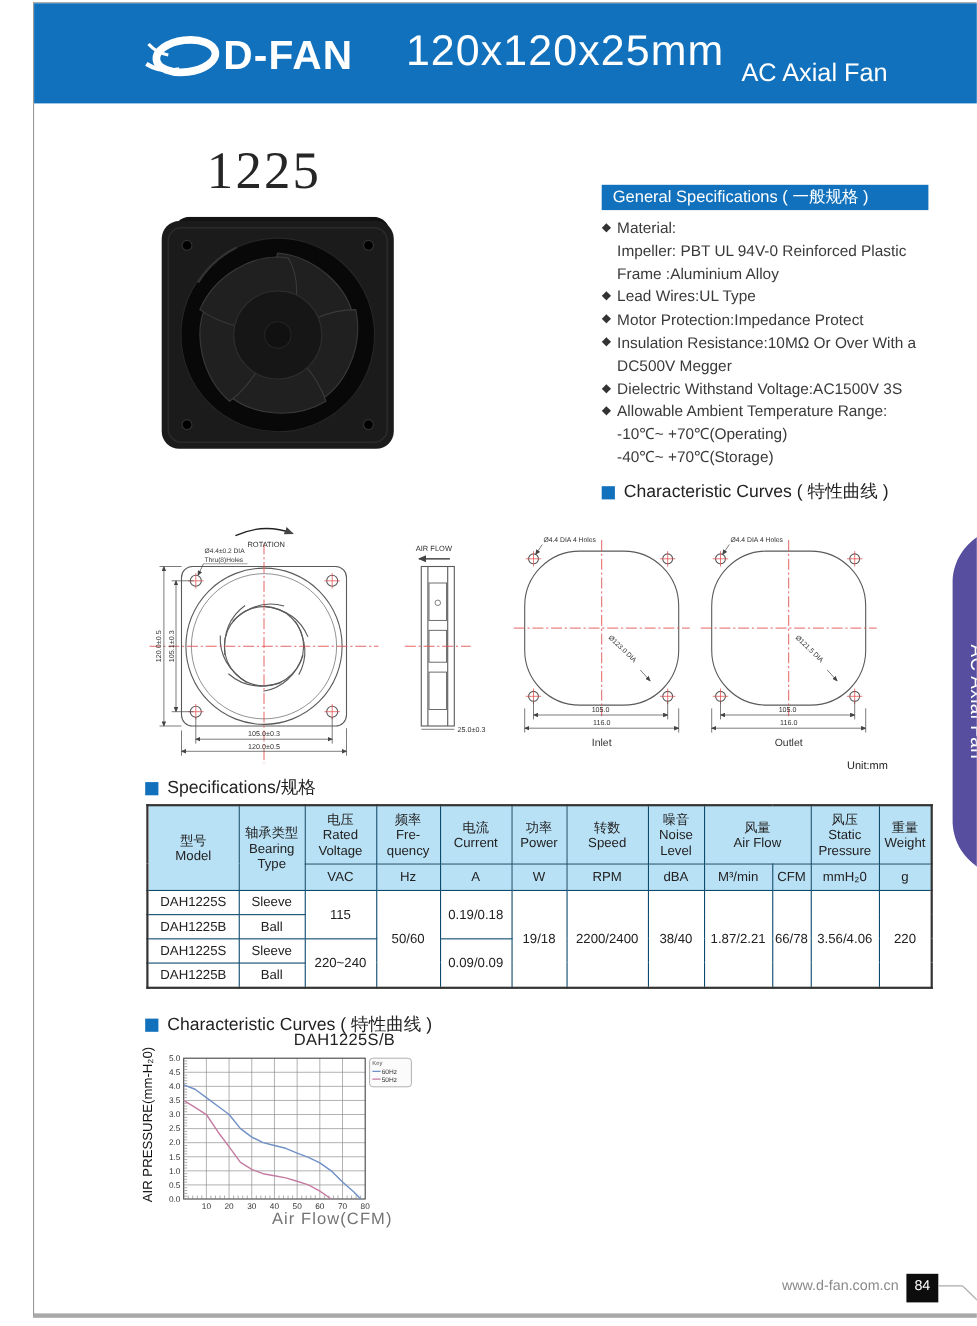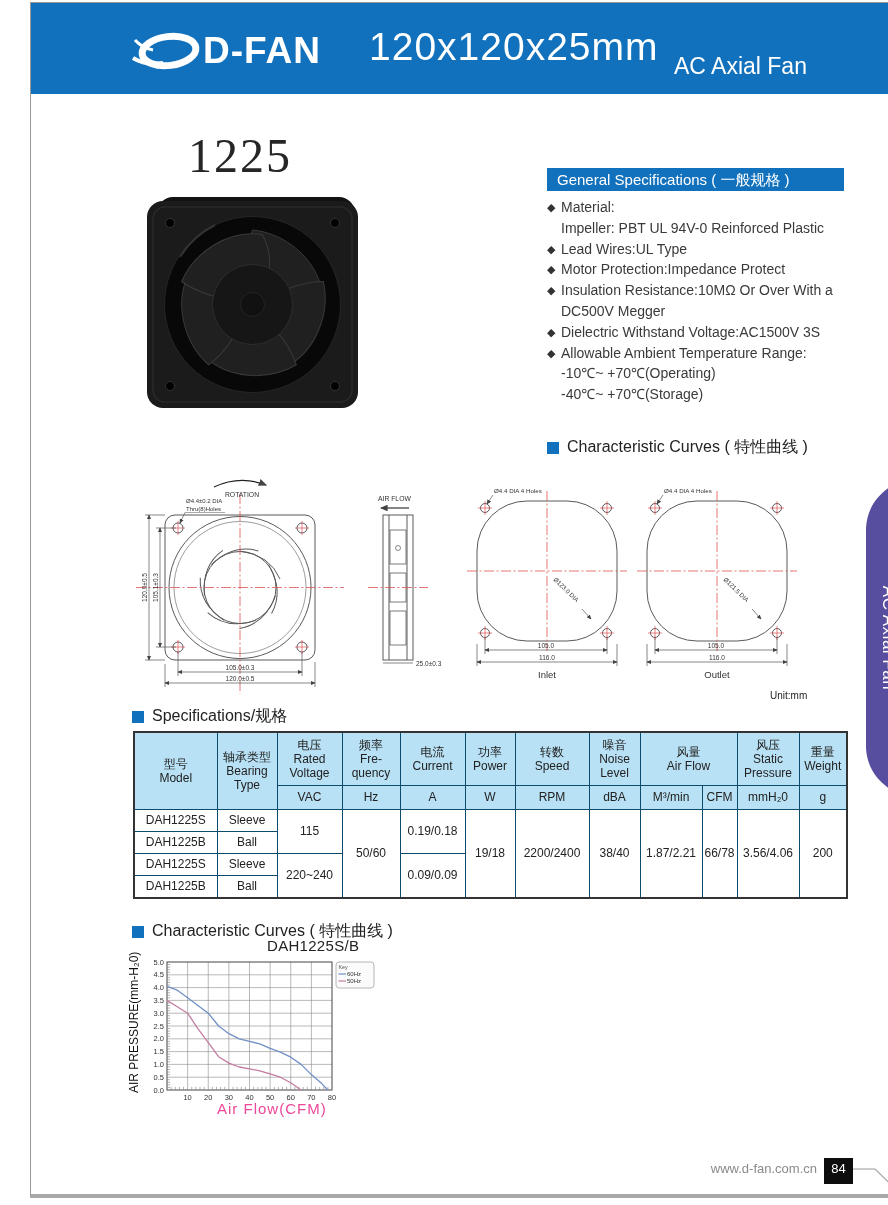--- a/index.html
+++ b/index.html
@@ -33,21 +33,21 @@
   .spec-table{border:2px solid #333;}
   .h-main{height:53px;}
   .h-unit{height:24px;}
   
   .chart-title{position:absolute;left:240px;top:937px;font-size:15px;color:#222;letter-spacing:.3px;}
   #curve-chart{position:absolute;left:100px;top:948px;}
   .tick{font-size:7.5px;fill:#333;}
   .leg-title{font-size:5.4px;fill:#555;}
   .leg-label{font-size:6px;fill:#333;}
   .axis-label{font-size:12px;fill:#111;}
-  .xaxis-label{position:absolute;left:190px;top:1100px;width:170px;text-align:left;font-size:15px;color:#ec4899;letter-spacing:1px;}
+  .xaxis-label{position:absolute;left:190px;top:1100px;width:170px;text-align:center;font-size:15px;color:#737373;letter-spacing:1px;}
   
   .side-tab-svg{position:absolute;left:835px;top:473px;}
   .side-tab-label{position:absolute;left:835px;top:473px;width:52px;height:330px;display:flex;align-items:center;justify-content:center;pointer-events:none;}
   .side-tab-label span{transform:rotate(90deg);white-space:nowrap;color:#fff;font-size:17px;letter-spacing:.5px;}
   
   .footer-site{position:absolute;left:660px;top:1161px;width:130px;text-align:right;font-size:13px;color:#8a8a8a;}
   .footer-page{position:absolute;left:797px;top:1158px;width:29px;height:26px;background:#0d0d0d;color:#fff;font-size:13px;text-align:center;line-height:21px;}
   .footer-deco{position:absolute;left:818px;top:1150px;}
   text{font-family:"Liberation Sans",sans-serif;}
 </style>
@@ -91,20 +91,21 @@
         <circle cx="190" cy="26" r="4.5"></circle>
       <circle cx="25" cy="189" r="4.5"></circle>
         <circle cx="190" cy="189" r="4.5"></circle>
     </g>
   </svg>
 
   <div class="gs-banner">General Specifications ( 一般规格 )</div>
   <div class="gs-list" id="gs-list">
       <div class="gs-line"><span class="diamond">◆</span><span>Material:</span></div>
       <div class="gs-line cont"><span>Impeller: PBT UL 94V-0 Reinforced Plastic</span></div>
+      <div class="gs-line cont"><span>Frame :Aluminium Alloy</span></div>
       <div class="gs-line"><span class="diamond">◆</span><span>Lead Wires:UL Type</span></div>
       <div class="gs-line"><span class="diamond">◆</span><span>Motor Protection:Impedance Protect</span></div>
       <div class="gs-line"><span class="diamond">◆</span><span>Insulation Resistance:10MΩ Or Over With a</span></div>
       <div class="gs-line cont"><span>DC500V Megger</span></div>
       <div class="gs-line"><span class="diamond">◆</span><span>Dielectric Withstand Voltage:AC1500V 3S</span></div>
       <div class="gs-line"><span class="diamond">◆</span><span>Allowable Ambient Temperature Range:</span></div>
       <div class="gs-line cont"><span>-10℃~ +70℃(Operating)</span></div>
       <div class="gs-line cont"><span>-40℃~ +70℃(Storage)</span></div>
     </div>
 
@@ -349,21 +350,21 @@
       <td>Sleeve</td>
       <td rowspan="2">115</td>
       <td rowspan="4">50/60</td>
       <td rowspan="2">0.19/0.18</td>
       <td rowspan="4">19/18</td>
       <td rowspan="4">2200/2400</td>
       <td rowspan="4">38/40</td>
       <td rowspan="4">1.87/2.21</td>
       <td rowspan="4">66/78</td>
       <td rowspan="4">3.56/4.06</td>
-      <td rowspan="4">200</td>
+      <td rowspan="4">220</td>
     </tr>
     <tr>
       <td>DAH1225B</td>
       <td>Ball</td>
     </tr>
     <tr>
       <td>DAH1225S</td>
       <td>Sleeve</td>
       <td rowspan="2">220~240</td>
       <td rowspan="2">0.09/0.09</td>

